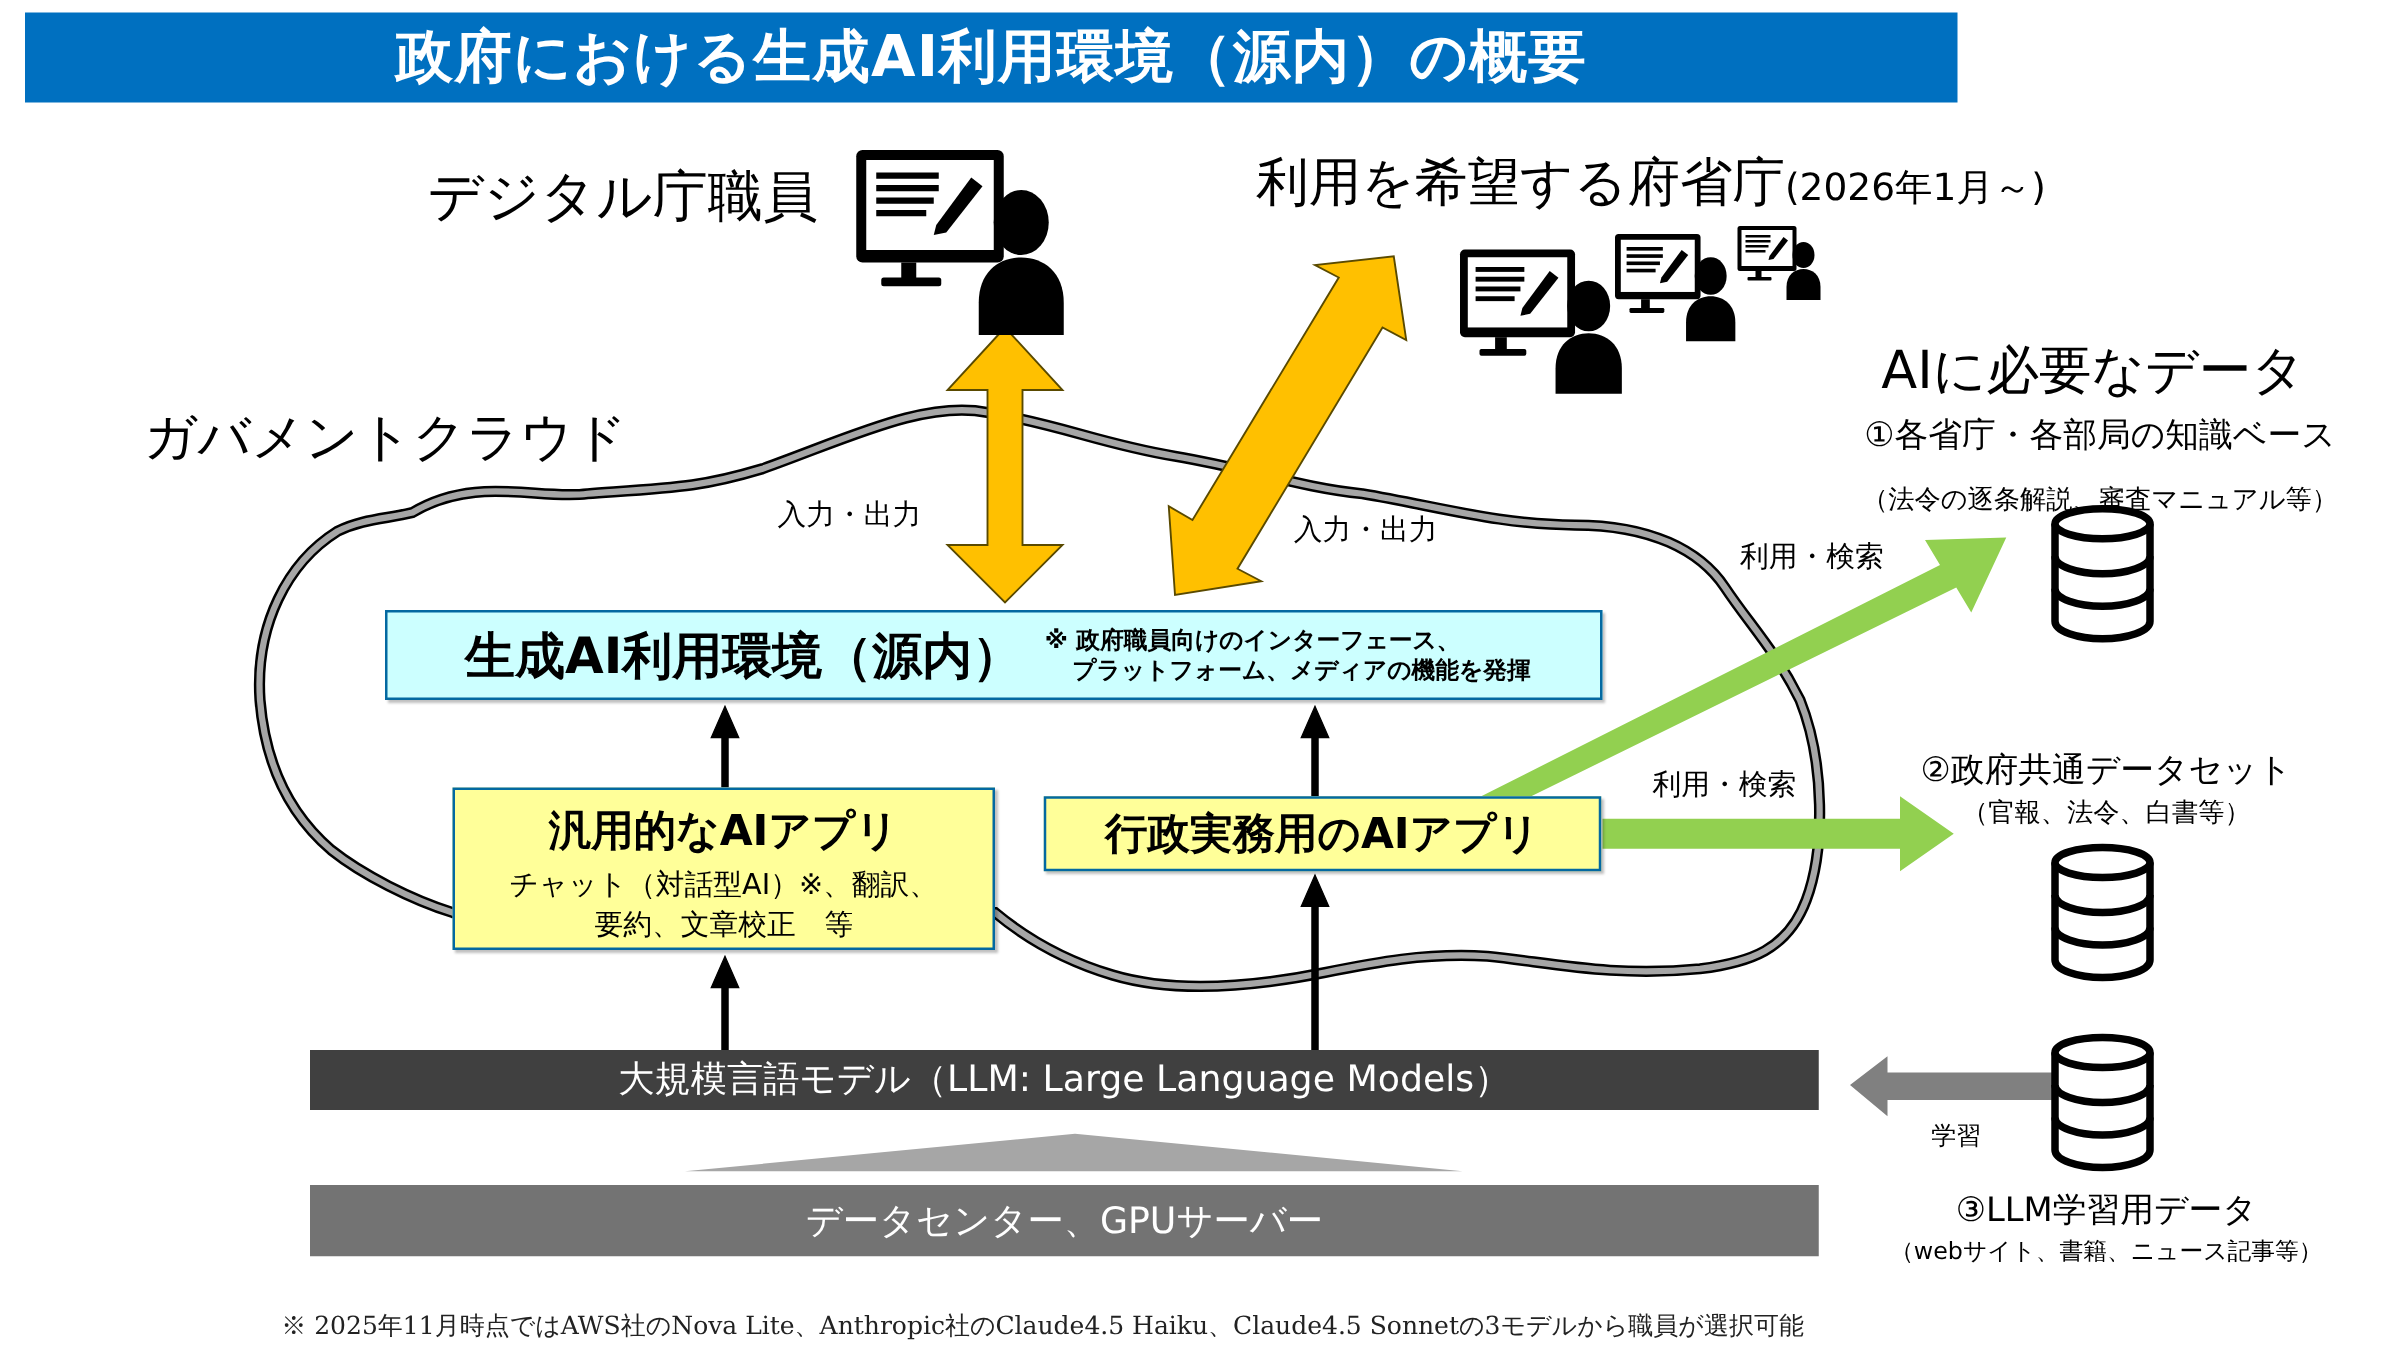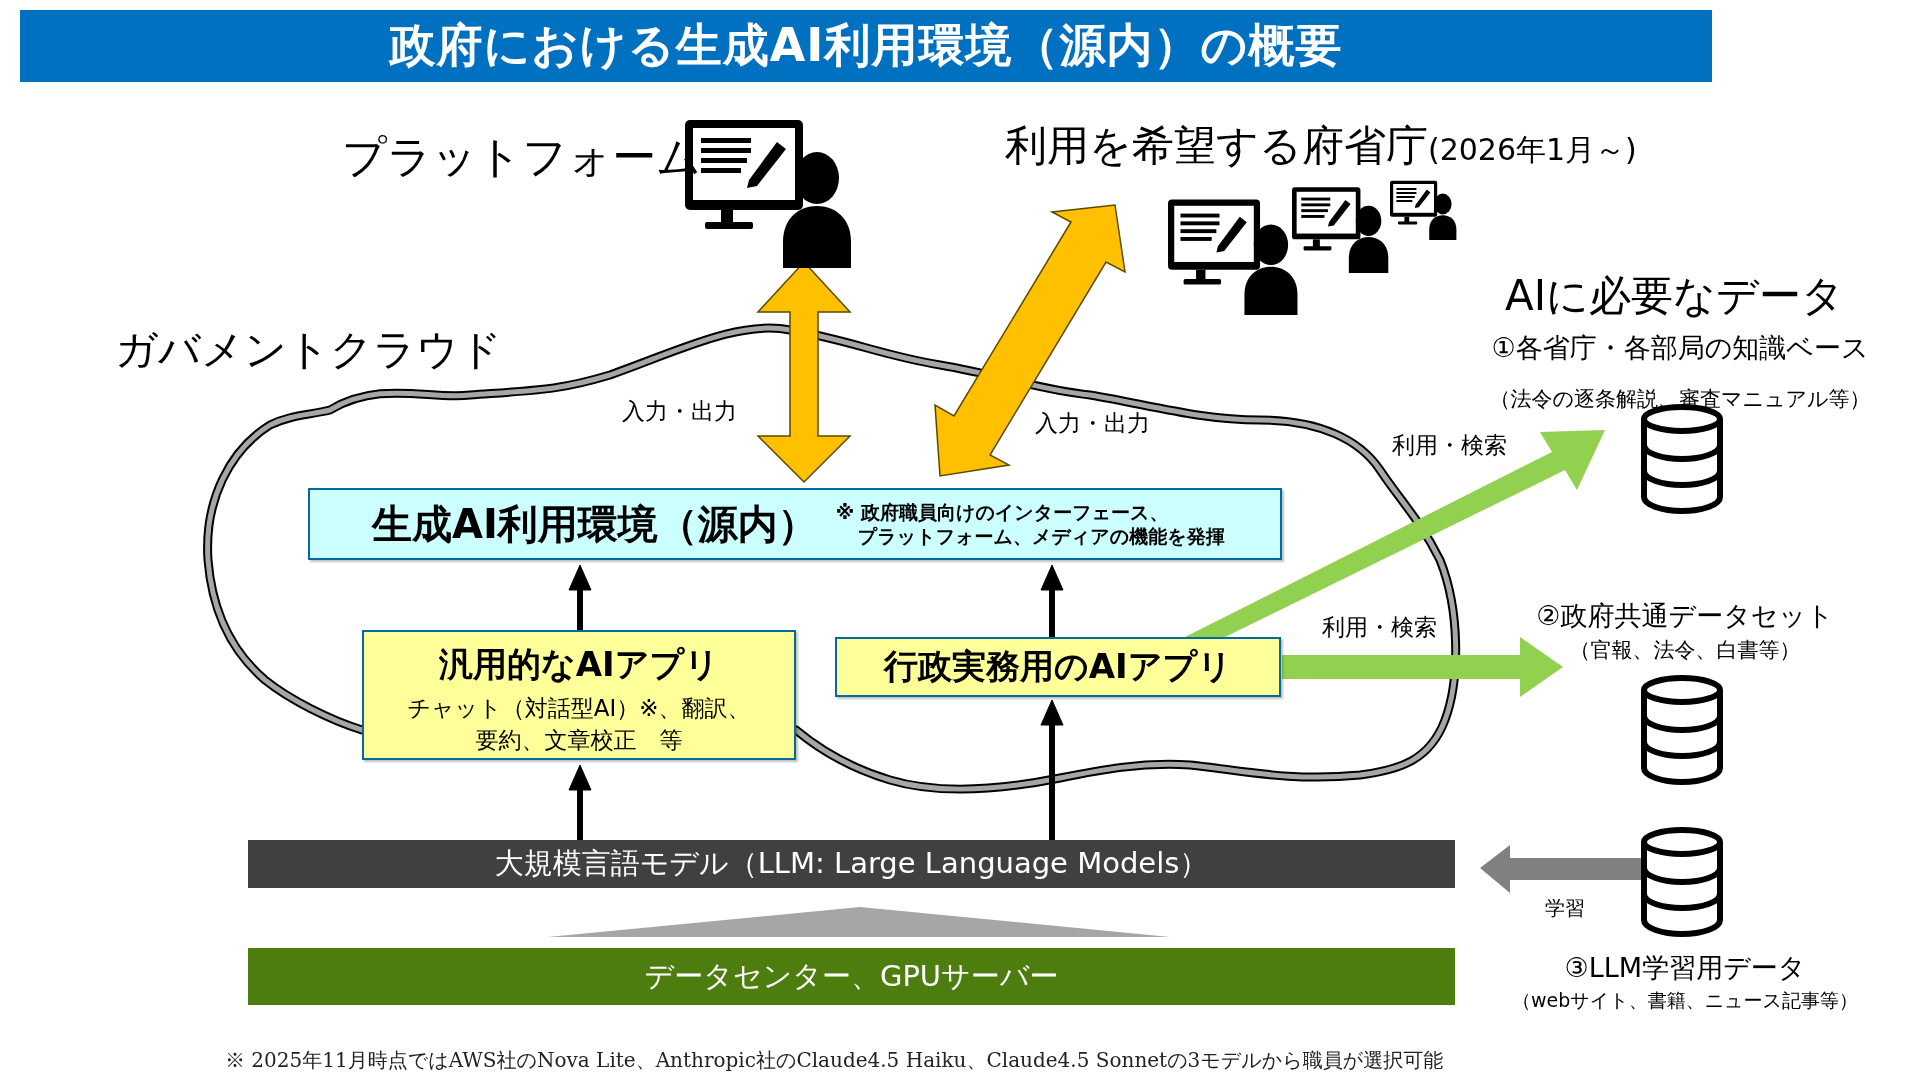--- a/index.html
+++ b/index.html
@@ -1,39 +1,39 @@
 <!DOCTYPE html>
 <html><head>
 <meta charset="utf-8">
 <style>
   html, body { margin:0; padding:0; background:#ffffff; }
   body { width:1920px; height:1080px; position:relative; overflow:hidden;
          font-family:"DejaVu Sans","Liberation Sans",sans-serif; color:#000; }
   .abs { position:absolute; }
-  #title-bar { left:20px; top:10px; width:1692px; height:72px; background:#0070C0;
+  #title-bar { left:20px; top:10px; width:1546px; height:72px; background:#0070C0;
                display:flex; align-items:center; justify-content:center; }
   #title-bar span { color:#fff; font-size:46px; font-weight:bold; letter-spacing:1px; }
   .label { white-space:nowrap; }
   .box { position:absolute; border:2px solid #0369a1; box-sizing:border-box;
          box-shadow:2px 2px 2px rgba(0,0,0,0.25); }
   #box-genai { left:308px; top:488px; width:974px; height:72px; background:#CCFFFF;
                display:flex; align-items:center; }
   #box-genai .main { font-size:40px; font-weight:bold; margin-left:62px; }
   #box-genai .note { font-size:19px; font-weight:bold; margin-left:18px; line-height:24px; }
   #box-general { left:362px; top:630px; width:434px; height:130px; background:#FFFF99;
                  text-align:center; }
   #box-general .t { font-size:34px; font-weight:bold; margin-top:10px; }
   #box-general .s { font-size:23px; line-height:32px; margin-top:4px; }
   #box-admin { left:835px; top:637px; width:446px; height:60px; background:#FFFF99;
                display:flex; align-items:center; justify-content:center; }
   #box-admin span { font-size:34px; font-weight:bold; }
   #llm-bar { left:248px; top:840px; width:1207px; height:48px; background:#404040;
              display:flex; align-items:center; justify-content:center; }
   #llm-bar span { color:#fff; font-size:29px; }
-  #dc-bar { left:248px; top:948px; width:1207px; height:57px; background:#4d7c0f;
+  #dc-bar { left:248px; top:948px; width:1207px; height:57px; background:#737373;
             display:flex; align-items:center; justify-content:center; }
   #dc-bar span { color:#fff; font-size:29px; }
   #footnote { left:225px; top:1047px; font-size:20px; font-family:"DejaVu Serif","Liberation Serif",serif; color:#222; }
   .small-lbl { font-size:23px; }
   .center { text-align:center; }
   svg.layer { position:absolute; left:0; top:0; }
 </style>
 </head>
 <body>
 
@@ -136,21 +136,21 @@
     <path d="M2,66 C2,74 20,80 40,80 C60,80 78,74 78,66"></path>
   </g>
   <g transform="translate(1642,828)" fill="none" stroke="#000" stroke-width="6">
     <ellipse cx="40" cy="14" rx="38" ry="12" fill="#fff"></ellipse>
     <path d="M2,14 L2,92 C2,100 20,106 40,106 C60,106 78,100 78,92 L78,14"></path>
     <path d="M2,40 C2,48 20,54 40,54 C60,54 78,48 78,40"></path>
     <path d="M2,66 C2,74 20,80 40,80 C60,80 78,74 78,66"></path>
   </g>
 </svg>
 
-<div class="abs label" style="left:342px; top:128px; font-size:44px;">プラットフォーム</div>
+<div class="abs label" style="left:342px; top:128px; font-size:44px;">デジタル庁職員</div>
 <div class="abs label" style="left:1005px; top:118px;">
   <span style="font-size:42px;">利用を希望する府省庁</span><span style="font-size:30px;">(2026年1月～)</span>
 </div>
 
 <div class="abs label" style="left:115px; top:322px; font-size:42px;">ガバメントクラウド</div>
 <div class="abs label small-lbl" style="left:622px; top:396px;">入力・出力</div>
 <div class="abs label small-lbl" style="left:1035px; top:408px;">入力・出力</div>
 
 <div id="box-genai" class="box">
   <span class="main label">生成AI利用環境（源内）</span>

